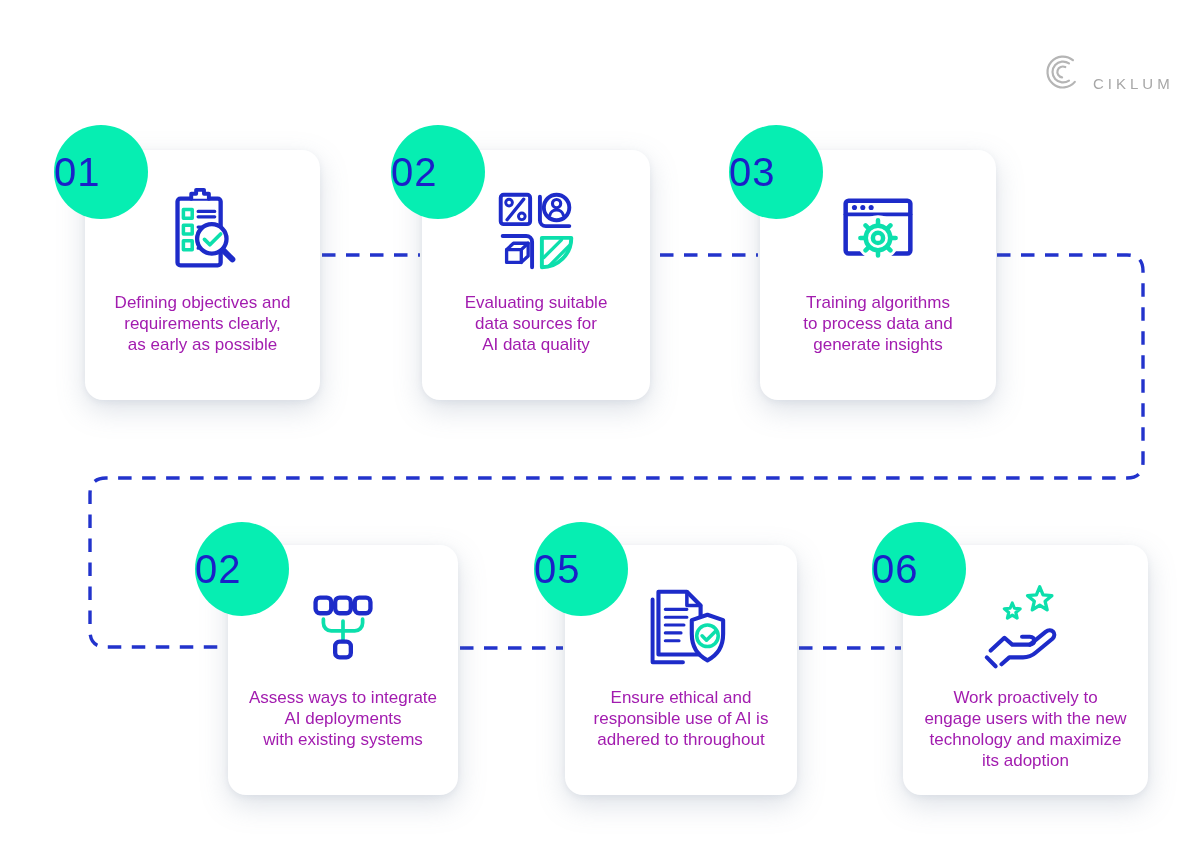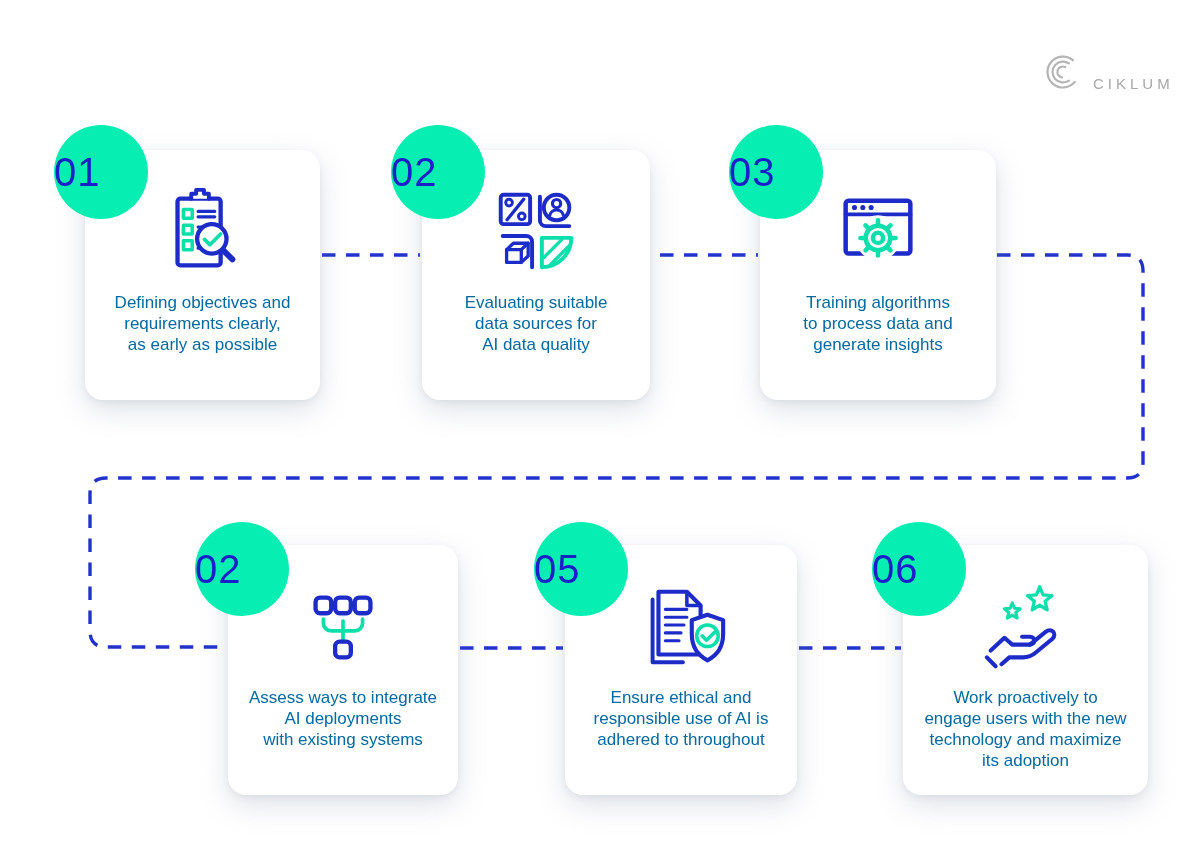--- a/index.html
+++ b/index.html
@@ -28,21 +28,21 @@
   .b1{left:54px;top:125px;}
   .b2{left:391px;top:125px;}
   .b3{left:729px;top:125px;}
   .b4{left:195px;top:522px;}
   .b5{left:534px;top:522px;}
   .b6{left:872px;top:522px;}
   .icon-box{height:100px;display:flex;align-items:center;justify-content:center;}
   .icon-box svg{width:98px;height:98px;}
   .step-label{
     margin:10px 6px 0 6px;text-align:center;white-space:pre-line;
-    color:#0369a1;font-size:17px;line-height:1.24;font-weight:400;
+    color:#a21caf;font-size:17px;line-height:1.24;font-weight:400;
   }
   .logo{
     position:absolute;left:1043px;top:52px;display:flex;align-items:flex-end;gap:10px;z-index:2;
   }
   .logo-text{color:#A7A7A7;font-size:15px;letter-spacing:4px;font-weight:400;}
 </style>
 </head>
 <body>
 
 <div class="canvas">

